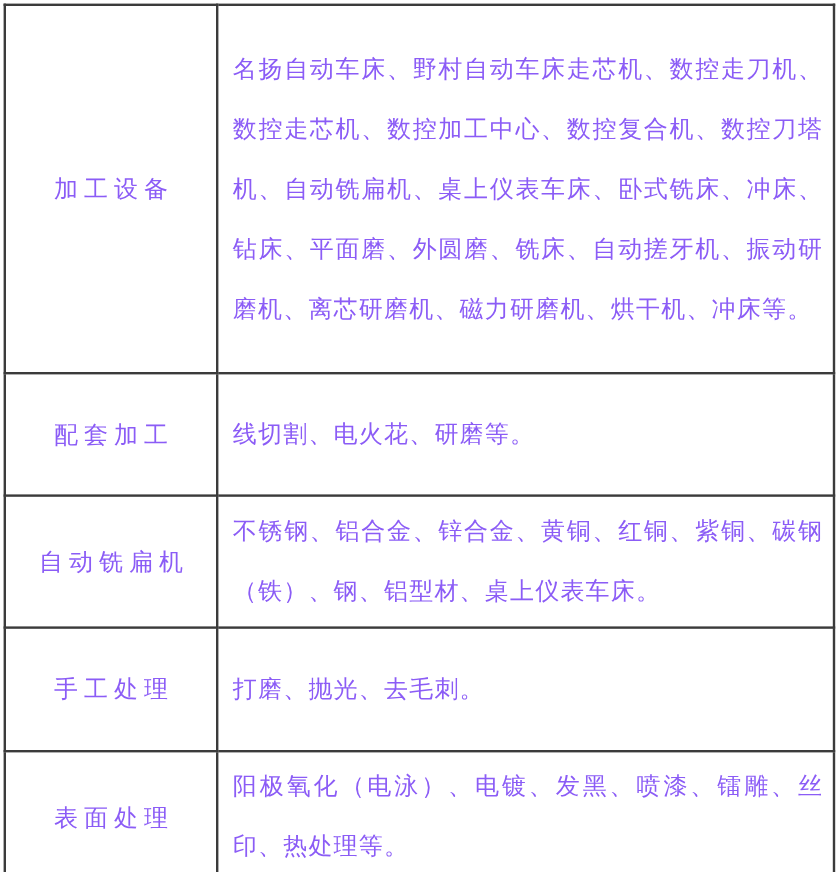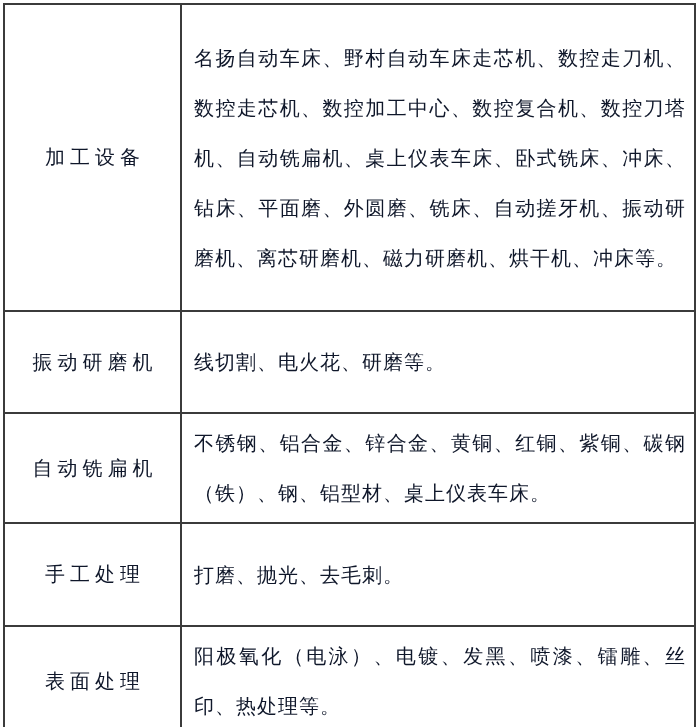--- a/index.html
+++ b/index.html
@@ -21,21 +21,21 @@
       left: 3px;
       top: 3px;
       width: 693px;
       height: 720px;
       border-collapse: collapse;
       table-layout: fixed;
     }
     table.spec-table td {
       border: 2px solid #3b3b3b;
       vertical-align: middle;
-      color: #0f172a;
+      color: #8b5cf6;
       background: #ffffff;
     }
     td.label-cell {
       width: 177px;
       text-align: center;
       font-size: 20px;
       letter-spacing: 5px;
       text-indent: 5px;
       white-space: nowrap;
       margin-top: 12px;
@@ -59,21 +59,21 @@
 <body>
 
 <div class="page">
   <table class="spec-table">
     <tbody>
       <tr class="row-0">
         <td class="label-cell">加工设备</td>
         <td class="content-cell">名扬自动车床、野村自动车床走芯机、数控走刀机、数控走芯机、数控加工中心、数控复合机、数控刀塔机、自动铣扁机、桌上仪表车床、卧式铣床、冲床、钻床、平面磨、外圆磨、铣床、自动搓牙机、振动研磨机、离芯研磨机、磁力研磨机、烘干机、冲床等。</td>
       </tr>
       <tr class="row-1">
-        <td class="label-cell">振动研磨机</td>
+        <td class="label-cell">配套加工</td>
         <td class="content-cell">线切割、电火花、研磨等。</td>
       </tr>
       <tr class="row-2">
         <td class="label-cell">自动铣扁机</td>
         <td class="content-cell">不锈钢、铝合金、锌合金、黄铜、红铜、紫铜、碳钢（铁）、钢、铝型材、桌上仪表车床。</td>
       </tr>
       <tr class="row-3">
         <td class="label-cell">手工处理</td>
         <td class="content-cell">打磨、抛光、去毛刺。</td>
       </tr>

